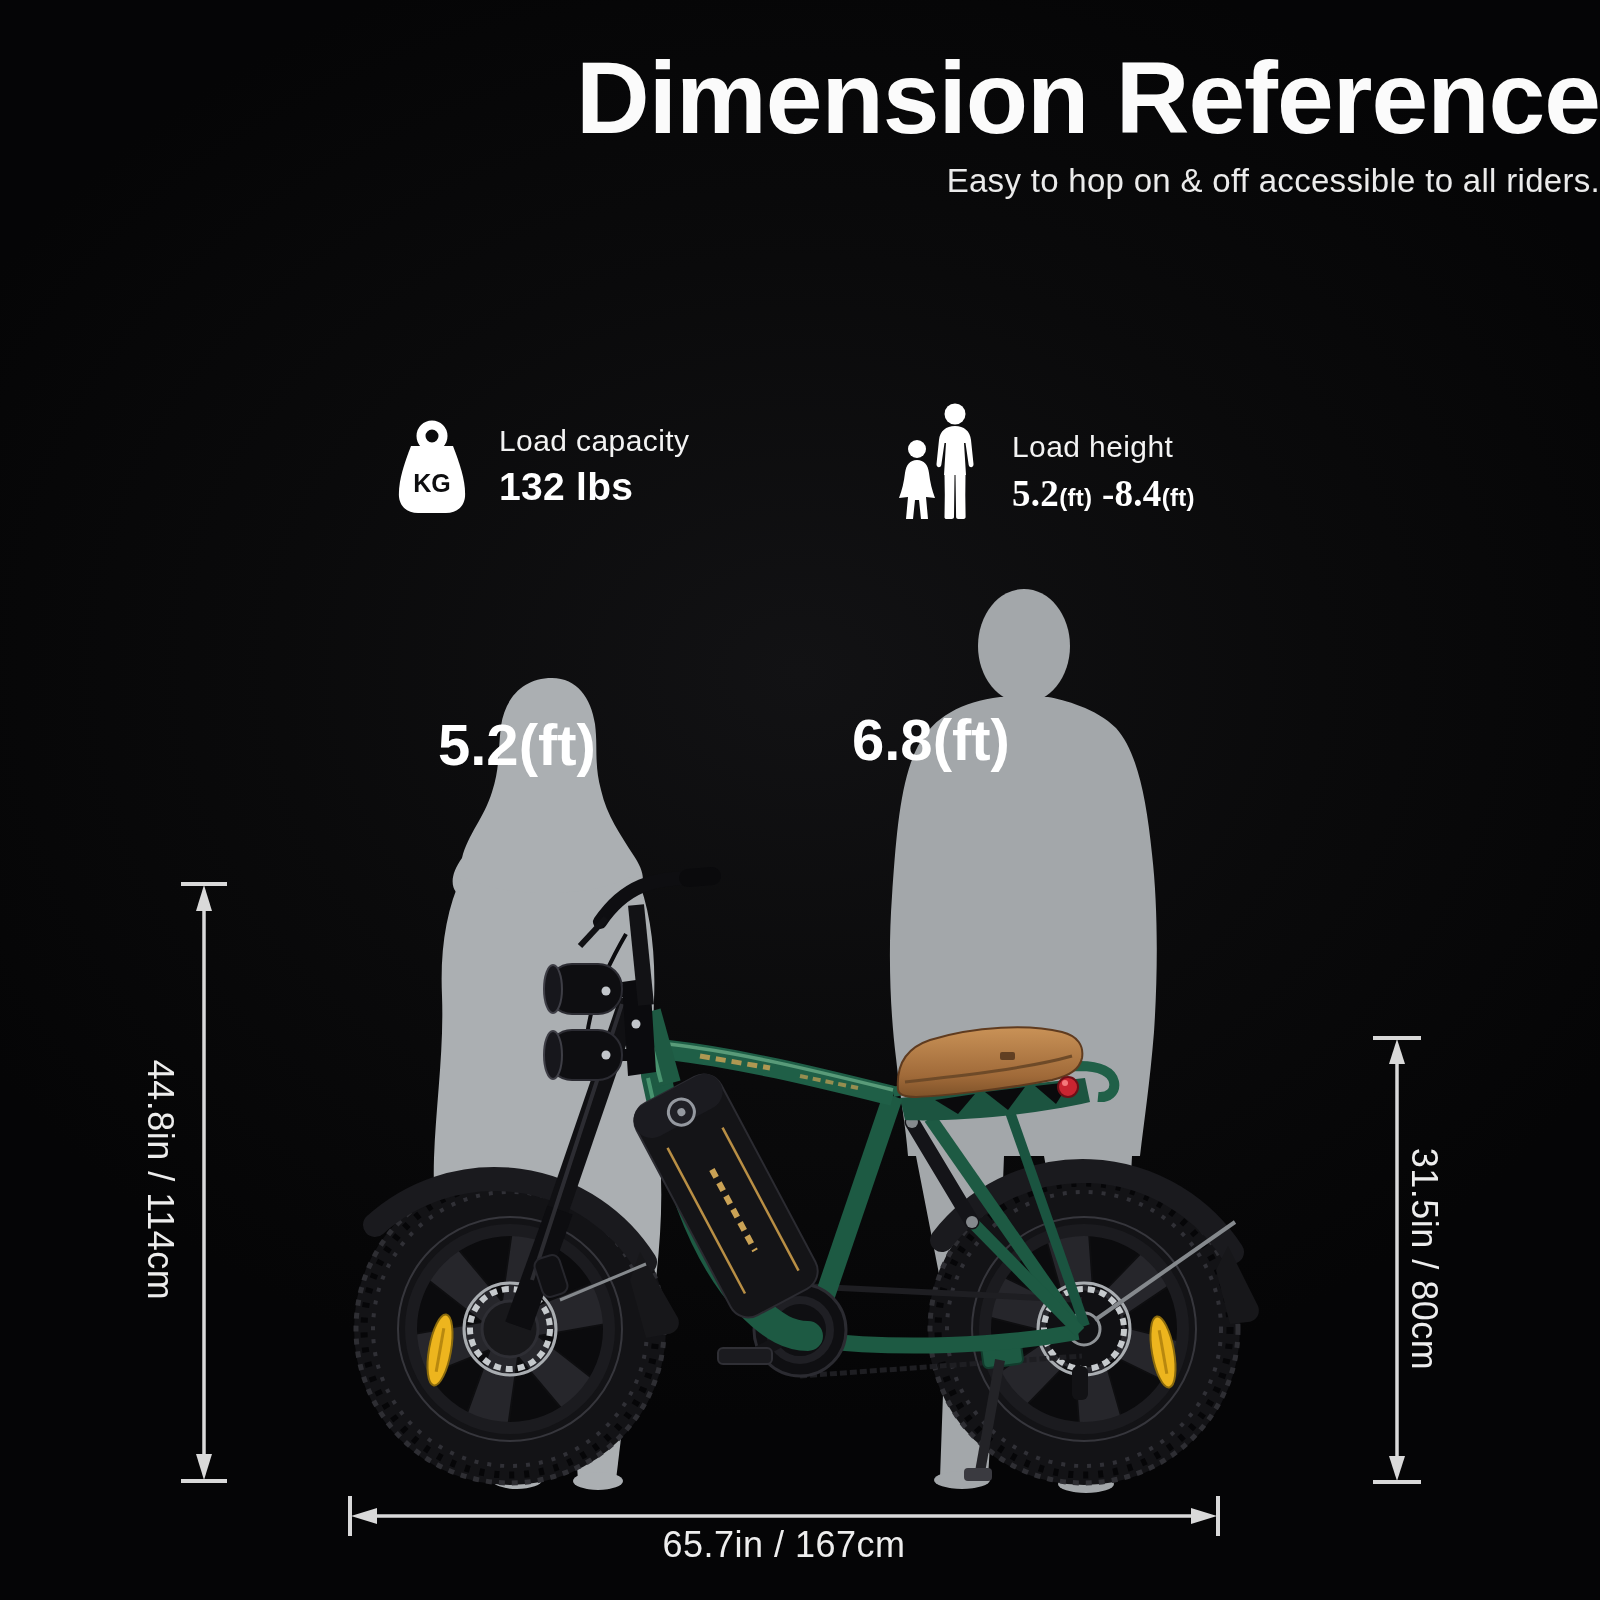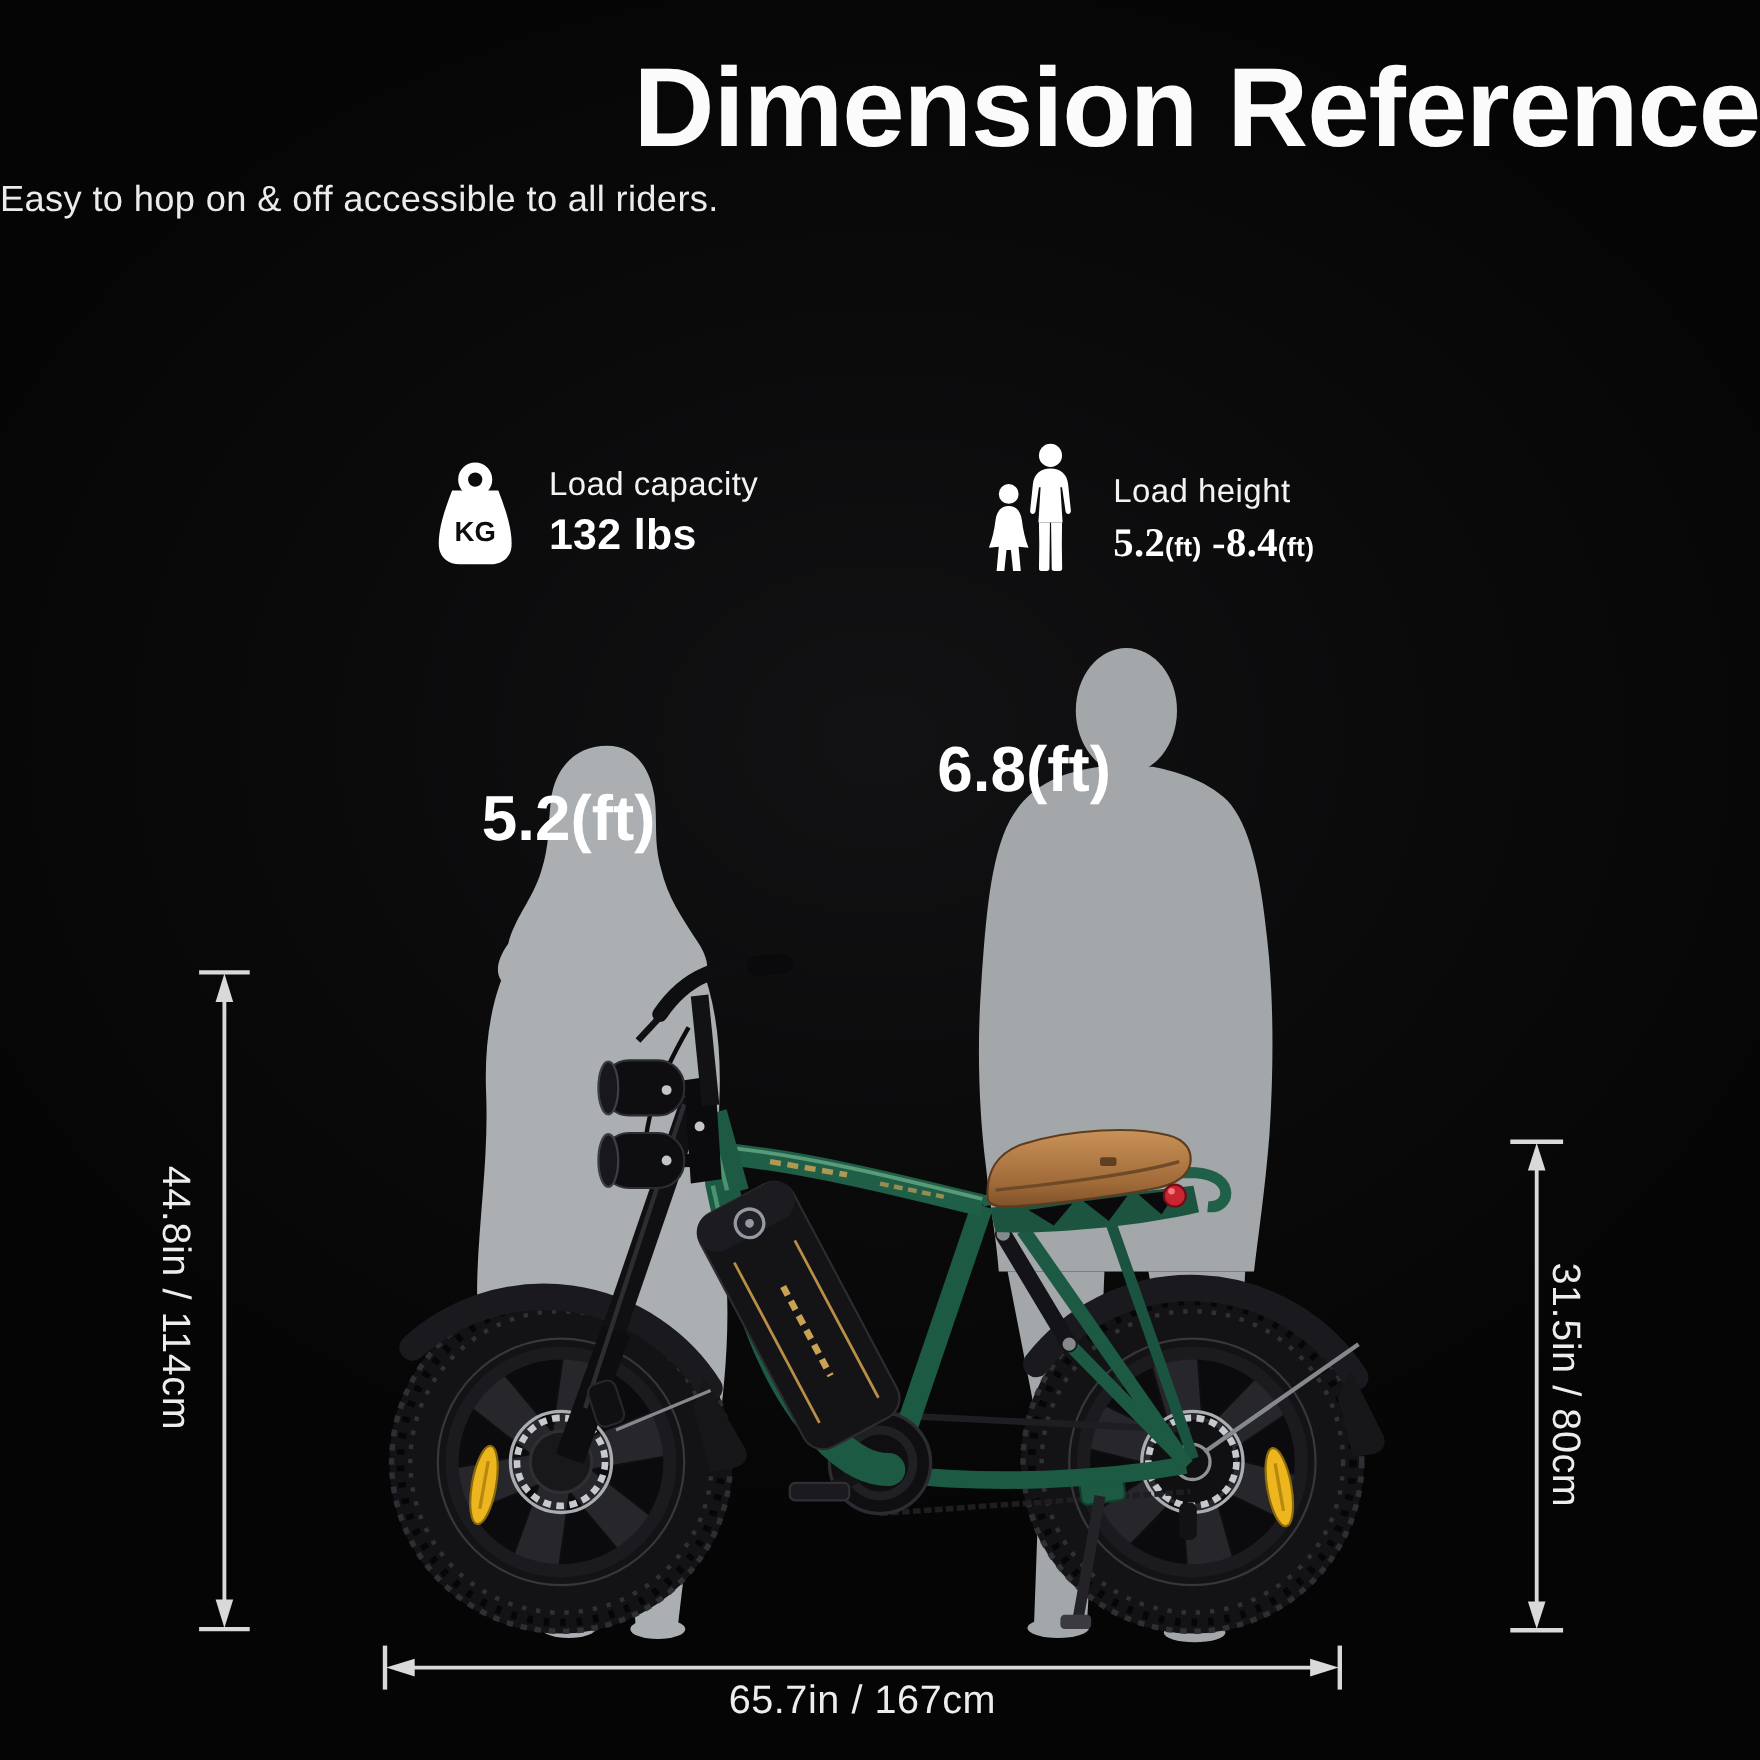--- a/index.html
+++ b/index.html
@@ -6,36 +6,36 @@
   .canvas{
     position:relative;width:1600px;height:1600px;overflow:hidden;
     background:radial-gradient(ellipse 950px 750px at 50% 42%, #121214 0%, #0a0a0b 55%, #050506 100%);
     font-family:"Liberation Sans", sans-serif;color:#fff;
   }
   .page-title{
     position:absolute;top:40px;left:0;width:100%;margin:0;text-align:right;
     font-size:102px;font-weight:800;letter-spacing:-1px;color:#fbfbfb;
   }
   .page-subtitle{
-    position:absolute;top:162px;left:0;width:100%;margin:0;text-align:left;
+    position:absolute;top:162px;left:0;width:100%;margin:0;text-align:right;
     font-size:33px;font-weight:400;color:#ebebeb;letter-spacing:.3px;
   }
   .spec{position:absolute;display:flex;align-items:flex-start;}
   .spec-load{left:393px;top:420px;gap:28px;}
   .spec-rider{left:896px;top:402px;gap:26px;}
   .spec-text{display:flex;flex-direction:column;gap:7px;}
   .spec-load .spec-text{margin-top:4px;}
   .spec-rider .spec-text{margin-top:28px;}
   .spec-label{font-size:30px;font-weight:500;color:#f3f3f3;letter-spacing:.4px;}
   .spec-value{font-size:39px;font-weight:700;color:#ffffff;letter-spacing:.3px;}
   .value-rider .num{font-size:37px;font-weight:700;font-family:Liberation Serif, serif;}
   .value-rider .unit{font-size:24px;font-weight:700;}
   .sil-label{position:absolute;width:300px;text-align:left;font-size:58px;font-weight:700;color:#fff;line-height:64px;}
   .female-label{left:438px;top:713px;}
-  .male-label{left:852px;top:668px;}
+  .male-label{left:852px;top:708px;}
   .dim{position:absolute;font-size:36px;font-weight:500;color:#ededed;letter-spacing:.5px;text-align:center;}
   .dim-left{left:-50px;top:1158px;width:420px;height:44px;line-height:44px;transform:rotate(90deg);}
   .dim-right{left:1238px;top:1237px;width:372px;height:44px;line-height:44px;transform:rotate(90deg);}
   .dim-bottom{left:584px;top:1524px;width:400px;}
   .scene{position:absolute;left:0;top:0;width:1600px;height:1600px;}
 </style>
 </head>
 <body>
 
 <div class="canvas">

